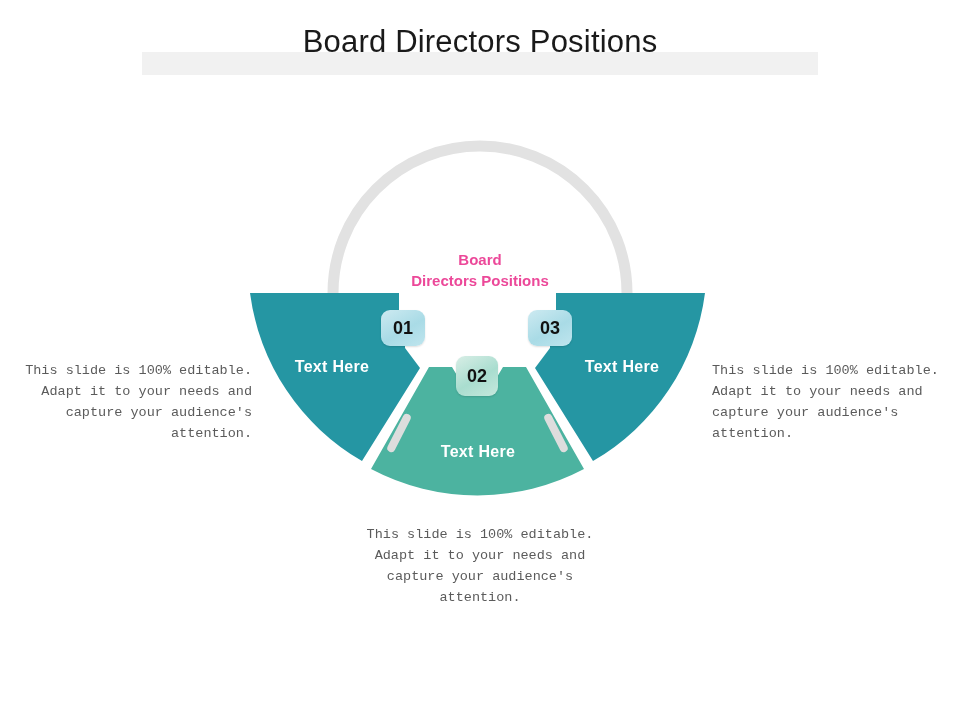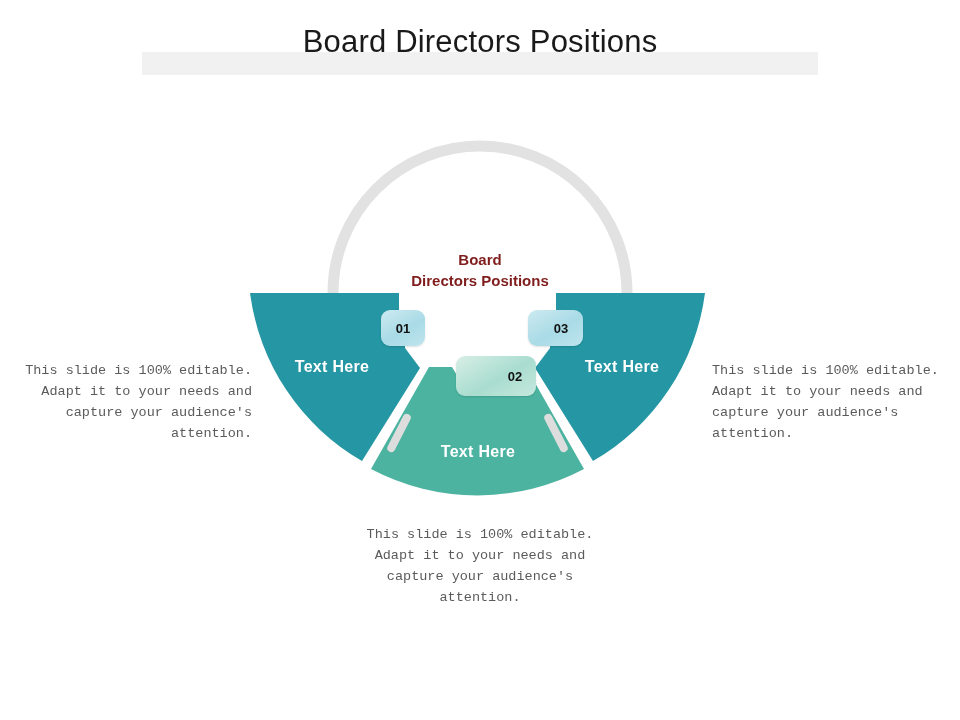--- a/index.html
+++ b/index.html
@@ -59,21 +59,21 @@
 
   
   .center-heading {
     position: absolute;
     left: 340px;
     top: 249px;
     width: 280px;
     text-align: center;
     font-size: 15px;
     font-weight: bold;
-    color: #7f1d1d;
+    color: #ec4899;
     line-height: 21px;
     font-family: "Liberation Sans", sans-serif;
     white-space: pre-line;
   }
 
   
   .wedge-label {
     position: absolute;
     text-align: center;
     color: #ffffff;
@@ -88,29 +88,29 @@
 
   
   .badge {
     position: absolute;
     width: 44px;
     height: 36px;
     border-radius: 9px;
     display: flex;
     align-items: center;
     justify-content: center;
-    font-size: 13px;
+    font-size: 18px;
     font-weight: bold;
     color: #111111;
     font-family: "Liberation Sans", sans-serif;
     box-shadow: 0 1px 2px rgba(0,0,0,0.13);
   }
   .badge.b1 { left: 381px; top: 310px; background: linear-gradient(150deg,#cdeaf1 0%, #a9dbe6 55%, #bfe5ee 100%); }
-  .badge.b2 { left: 456px; top: 356px; width: 42px; height: 40px; background: linear-gradient(150deg,#d8eee6 0%, #a9ddcf 55%, #c6e8dd 100%); padding-left: 38px; }
-  .badge.b3 { left: 528px; top: 310px; background: linear-gradient(150deg,#cdeaf1 0%, #a9dbe6 55%, #bfe5ee 100%); padding-left: 11px; }
+  .badge.b2 { left: 456px; top: 356px; width: 42px; height: 40px; background: linear-gradient(150deg,#d8eee6 0%, #a9ddcf 55%, #c6e8dd 100%); }
+  .badge.b3 { left: 528px; top: 310px; background: linear-gradient(150deg,#cdeaf1 0%, #a9dbe6 55%, #bfe5ee 100%); }
 
   
   .body-text {
     position: absolute;
     font-size: 13.5px;
     line-height: 21px;
     color: #5b5b5b;
     font-family: Liberation Mono, monospace;
   }
   .body-text.left   { left: 22px;  top: 360px; width: 230px; text-align: right; }

